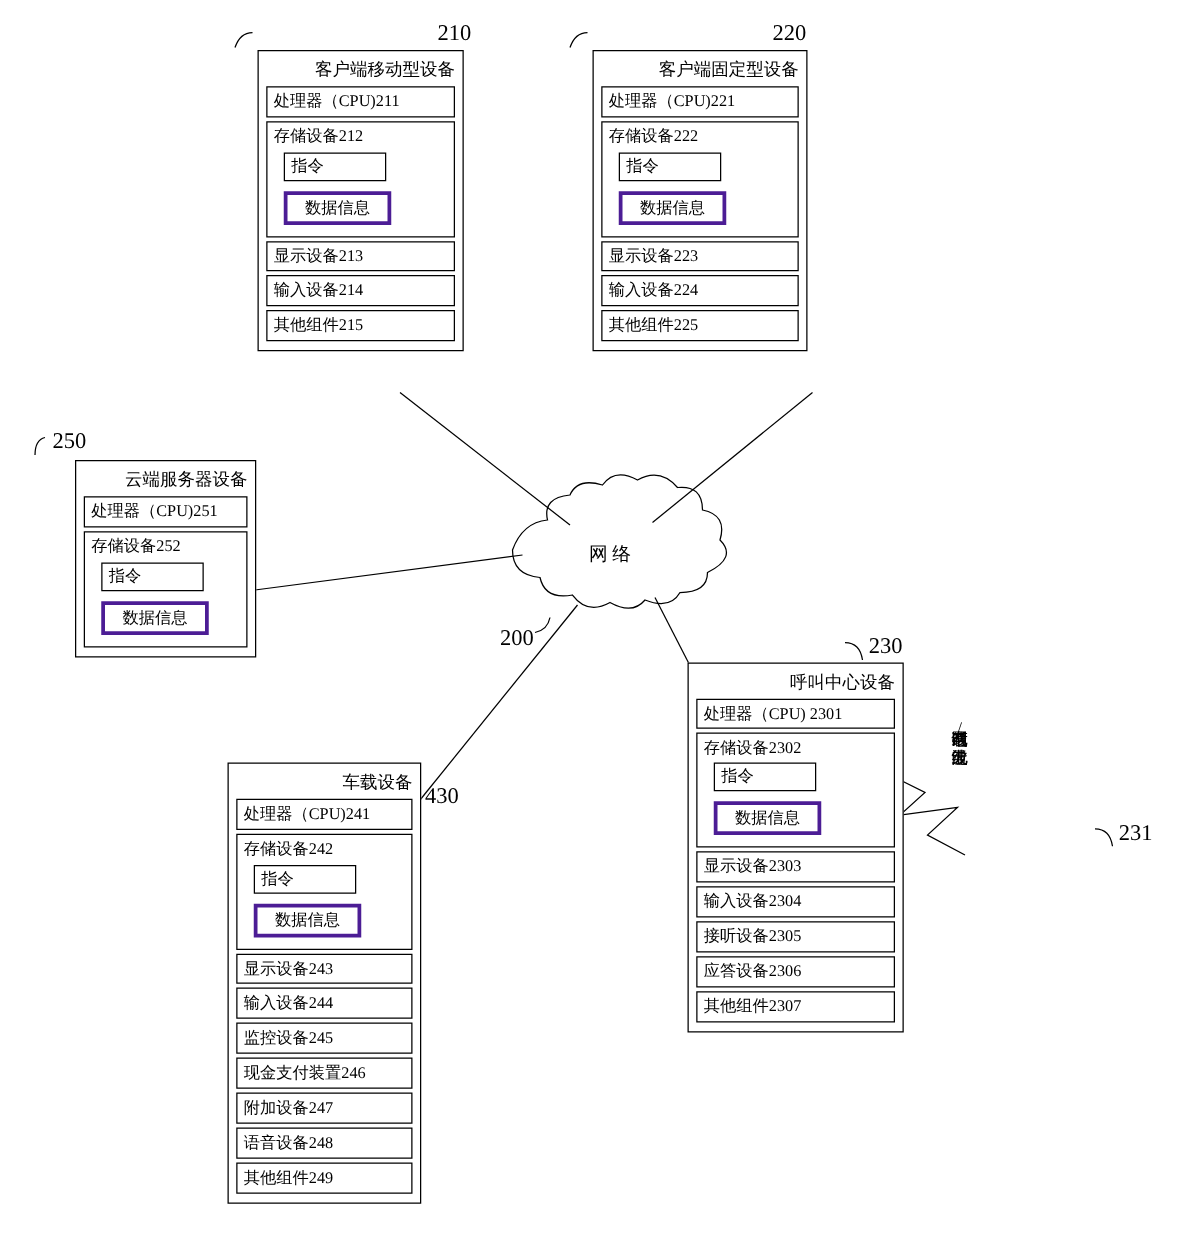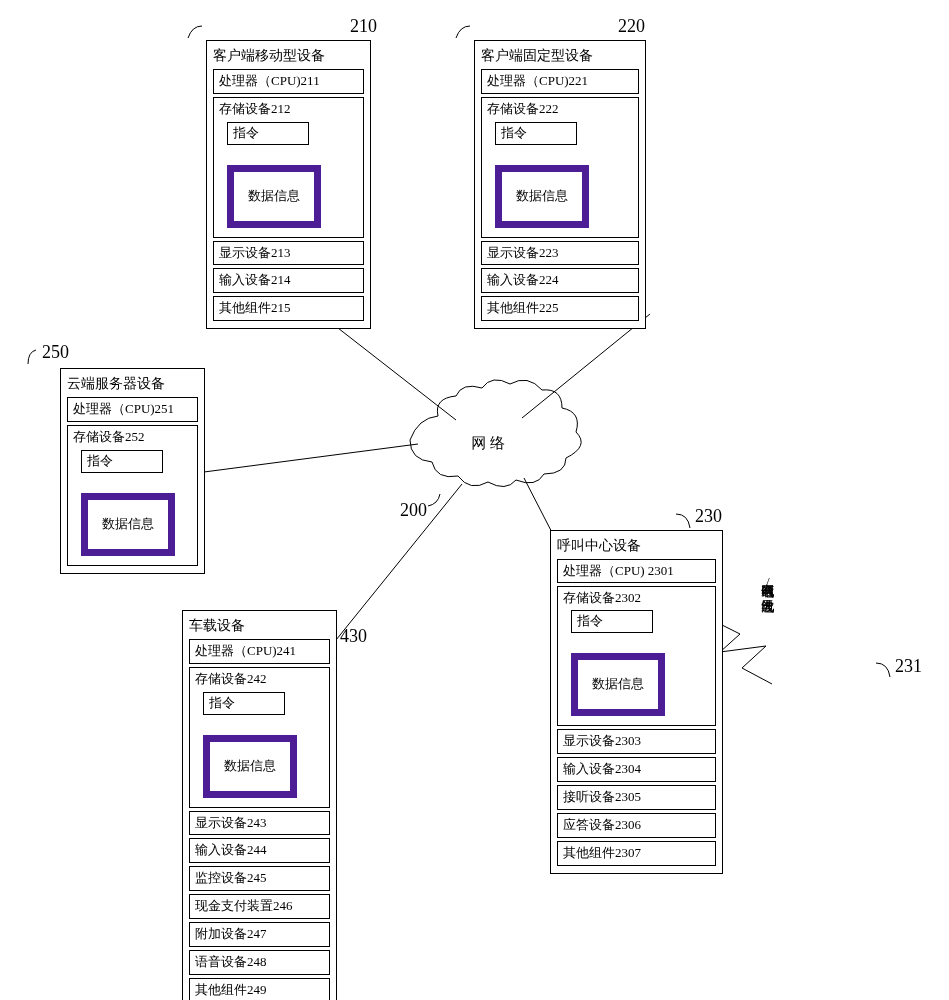--- a/index.html
+++ b/index.html
@@ -1,21 +1,21 @@
 <!DOCTYPE html>
 <html><head>
 <meta charset="utf-8">
 <style>
   html,body{margin:0;padding:0;font-family:"SimSun","Songti SC","STSong",serif;font-size:13px;color:#000;background:#fff}
   .canvas{position:relative;width:949px;height:1000px}
   .node{position:absolute;border:1px solid #000;background:#fff;padding:6px 6px 4px 6px;box-sizing:border-box}
-  .node-title{text-align:left;font-size:14px;margin-bottom:4px}
+  .node-title{text-align:right;font-size:14px;margin-bottom:4px}
   .row{border:1px solid #000;margin:3px 0;padding:3px 5px;font-size:13px;line-height:1.3}
   .subbox{border:1px solid #000;margin:4px 8px;padding:2px 5px;font-size:13px;line-height:1.3;width:70px;text-align:left}
-  .subbox2{border:7px solid #4c1d95;margin:20px 8px 6px 8px;padding:16px 5px;font-size:13px;line-height:1.3;width:70px;text-align:center}
+  .subbox2{border:3px solid #4c1d95;margin:8px 8px 6px 8px;padding:2px 5px;font-size:13px;line-height:1.3;width:70px;text-align:center}
   .label{position:absolute;font-size:18px}
   svg.overlay{position:absolute;left:0;top:0;width:949px;height:1000px;pointer-events:none}
   .conn-text{position:absolute;font-size:13px;line-height:1.1;writing-mode:vertical-rl;text-orientation:upright}
 </style>
 </head>
 <body>
 
 <div class="canvas">
 
 <svg class="overlay" viewBox="0 0 949 1000">

